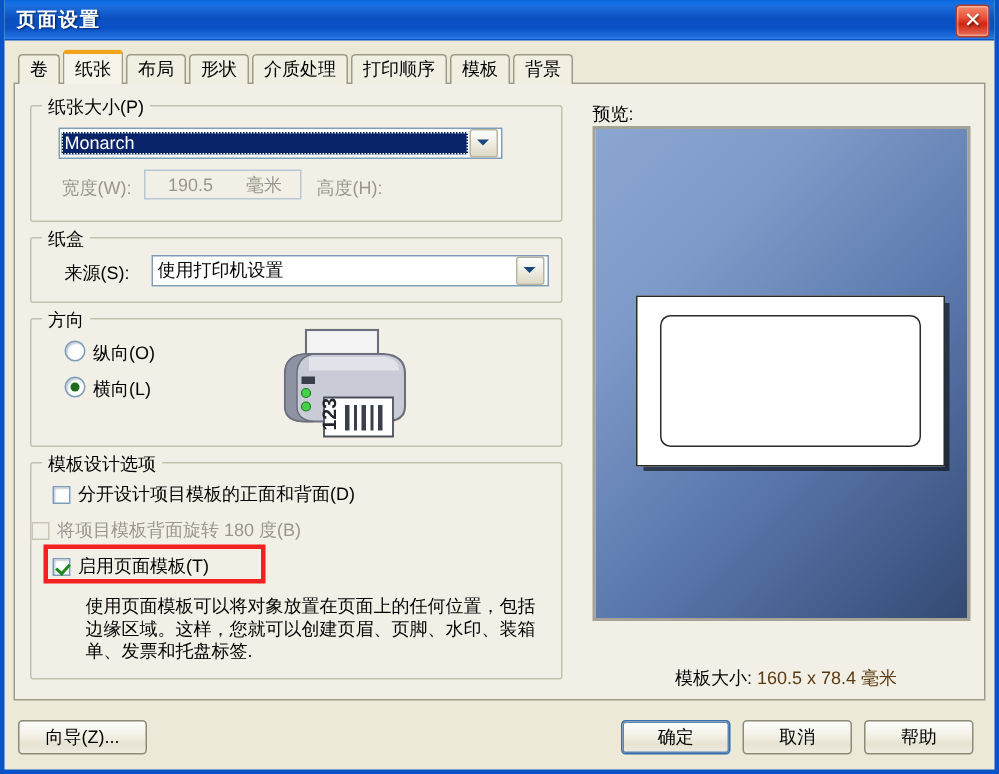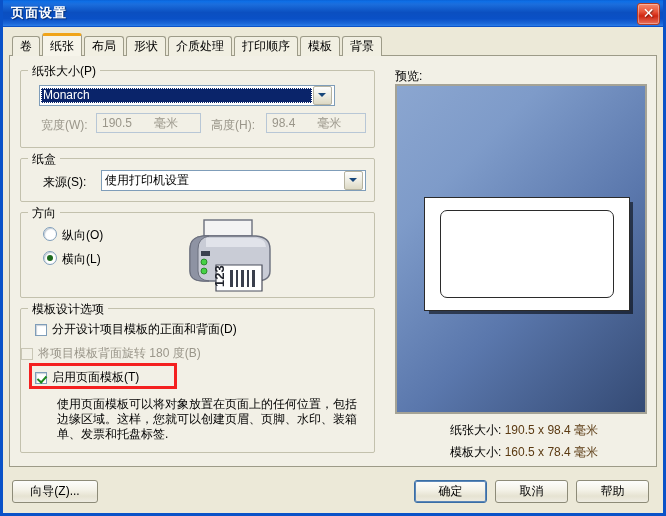--- a/index.html
+++ b/index.html
@@ -182,21 +182,21 @@
   
   .field {
     position: absolute;
     box-sizing: border-box;
     height: 20px;
     background: #f2f0e6;
     border: 1px solid #b8c7d6;
     font-size: 12px;
     color: #9a968a;
     line-height: 18px;
-    padding-left: 5px;
+    padding-left: 15px;
     white-space: nowrap;
   }
   .field .unit { margin-left: 22px; }
 
   
   .radio-row {
     position: absolute;
     display: flex;
     align-items: flex-start;
     cursor: pointer;
@@ -360,23 +360,20 @@
         <div class="ctext">Monarch</div>
         <div class="arrow"></div>
       </div>
 
       <div class="lbl dim" style="position:absolute; left:20px; top:46px;">宽度(W):</div>
       <div class="field" style="left:75px; top:42px; width:105px;">
         <span>190.5</span><span class="unit">毫米</span>
       </div>
 
       <div class="lbl dim" style="position:absolute; left:190px; top:46px;">高度(H):</div>
-      <div class="field" style="left:245px; top:42px; width:100px;">
-        <span>98.4</span><span class="unit">毫米</span>
-      </div>
     </div>
 
     <div class="group" style="left:10px; top:102px; width:355px; height:44px;">
       <div class="legend">纸盒</div>
       <div class="lbl" style="position:absolute; left:22px; top:15px;">来源(S):</div>
       <div class="combo" style="left:80px; top:11px; width:265px;gap:40px;">
         <div class="ctext">使用打印机设置</div>
         <div class="arrow"></div>
       </div>
     </div>
@@ -446,24 +443,20 @@
 
     <div class="preview-label" style="left:385px; top:12px;">预览:</div>
 
     <div class="preview-box" style="left:385px; top:28px; width:252px; height:330px;">
       <div class="paper-shadow" style="left:32px; top:116px; width:204px; height:112px;"></div>
       <div class="paper" style="left:27px; top:111px; width:204px; height:112px;">
         <div class="label-outline" style="left:15px; top:12px; right:15px; bottom:12px;"></div>
       </div>
     </div>
 
-    <div class="size-line" style="left:440px; top:366px;">
-      <span>纸张大小:</span>
-      <span class="val">190.5 x 98.4 毫米</span>
-    </div>
     <div class="size-line" style="left:440px; top:388px;">
       <span>模板大小:</span>
       <span class="val">160.5 x 78.4 毫米</span>
     </div>
 
   </div>
 
   <div class="btn" style="left:9px; top:480px; width:86px;">向导(Z)...</div>
   <div class="btn default" style="left:411px; top:480px; width:73px;">确定</div>
   <div class="btn" style="left:492px; top:480px; width:73px;">取消</div>

